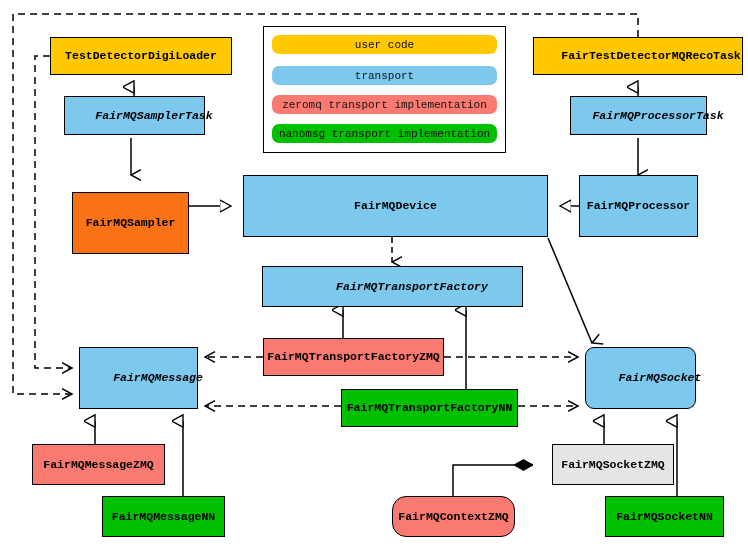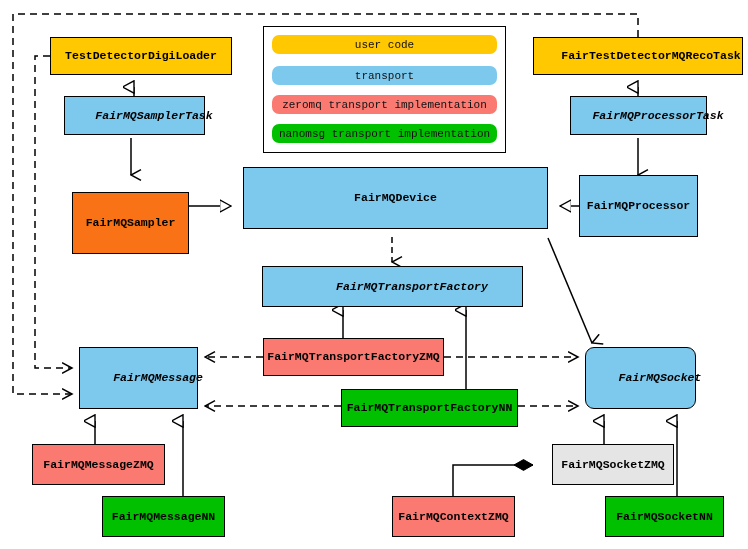--- a/index.html
+++ b/index.html
@@ -107,21 +107,21 @@
       <path d="M453,496 L453,465 L533,465" marker-end="url(#filledDiamond)"></path>
     </g>
   </svg>
 
   <div class="node" style="left:50px;top:37px;width:182px;height:38px;background:#FFC800;">TestDetectorDigiLoader</div>
 
   <div class="node abstract" style="left:64px;top:96px;width:141px;height:39px;background:#7DC9EE;">FairMQSamplerTask</div>
 
   <div class="node" style="left:72px;top:175px;width:117px;height:62px;background:#f97316;margin-top:17px;">FairMQSampler</div>
 
-  <div class="node" style="left:243px;top:167px;width:305px;height:62px;background:#7DC9EE;">FairMQDevice</div>
+  <div class="node" style="left:243px;top:175px;width:305px;height:62px;background:#7DC9EE;">FairMQDevice</div>
 
   <div class="node" style="left:579px;top:175px;width:119px;height:62px;background:#7DC9EE;">FairMQProcessor</div>
 
   <div class="node" style="left:533px;top:37px;width:210px;height:38px;background:#FFC800;padding-left:26px;">FairTestDetectorMQRecoTask</div>
 
   <div class="node abstract" style="left:570px;top:96px;width:137px;height:39px;background:#7DC9EE;">FairMQProcessorTask</div>
 
   <div class="node abstract" style="left:262px;top:266px;width:261px;height:41px;background:#7DC9EE;">FairMQTransportFactory</div>
 
   <div class="node" style="left:263px;top:338px;width:181px;height:38px;background:#FA7A72;">FairMQTransportFactoryZMQ</div>
@@ -129,21 +129,21 @@
   <div class="node" style="left:341px;top:389px;width:177px;height:38px;background:#00C000;">FairMQTransportFactoryNN</div>
 
   <div class="node abstract" style="left:79px;top:347px;width:119px;height:62px;background:#7DC9EE;">FairMQMessage</div>
 
   <div class="node abstract" style="left:585px;top:347px;width:111px;height:62px;background:#7DC9EE;border-radius:9px;">FairMQSocket</div>
 
   <div class="node" style="left:32px;top:444px;width:133px;height:41px;background:#FA7A72;">FairMQMessageZMQ</div>
 
   <div class="node" style="left:102px;top:496px;width:123px;height:41px;background:#00C000;">FairMQMessageNN</div>
 
-  <div class="node" style="left:392px;top:496px;width:123px;height:41px;background:#FA7A72;">FairMQContextZMQ</div>
+  <div class="node" style="left:392px;top:496px;width:123px;height:41px;background:#FA7A72;border-radius:14px;">FairMQContextZMQ</div>
 
   <div class="node" style="left:552px;top:444px;width:122px;height:41px;background:#e5e5e5;">FairMQSocketZMQ</div>
 
   <div class="node" style="left:605px;top:496px;width:119px;height:41px;background:#00C000;">FairMQSocketNN</div>
 
   <div class="legend-box" style="left:263px;top:26px;width:243px;height:127px;"></div>
 
   <div class="legend-row" style="left:272px;top:35px;width:225px;height:19px;background:#FFC800;">user code</div>
 
   <div class="legend-row" style="left:272px;top:66px;width:225px;height:19px;background:#7DC9EE;">transport</div>

